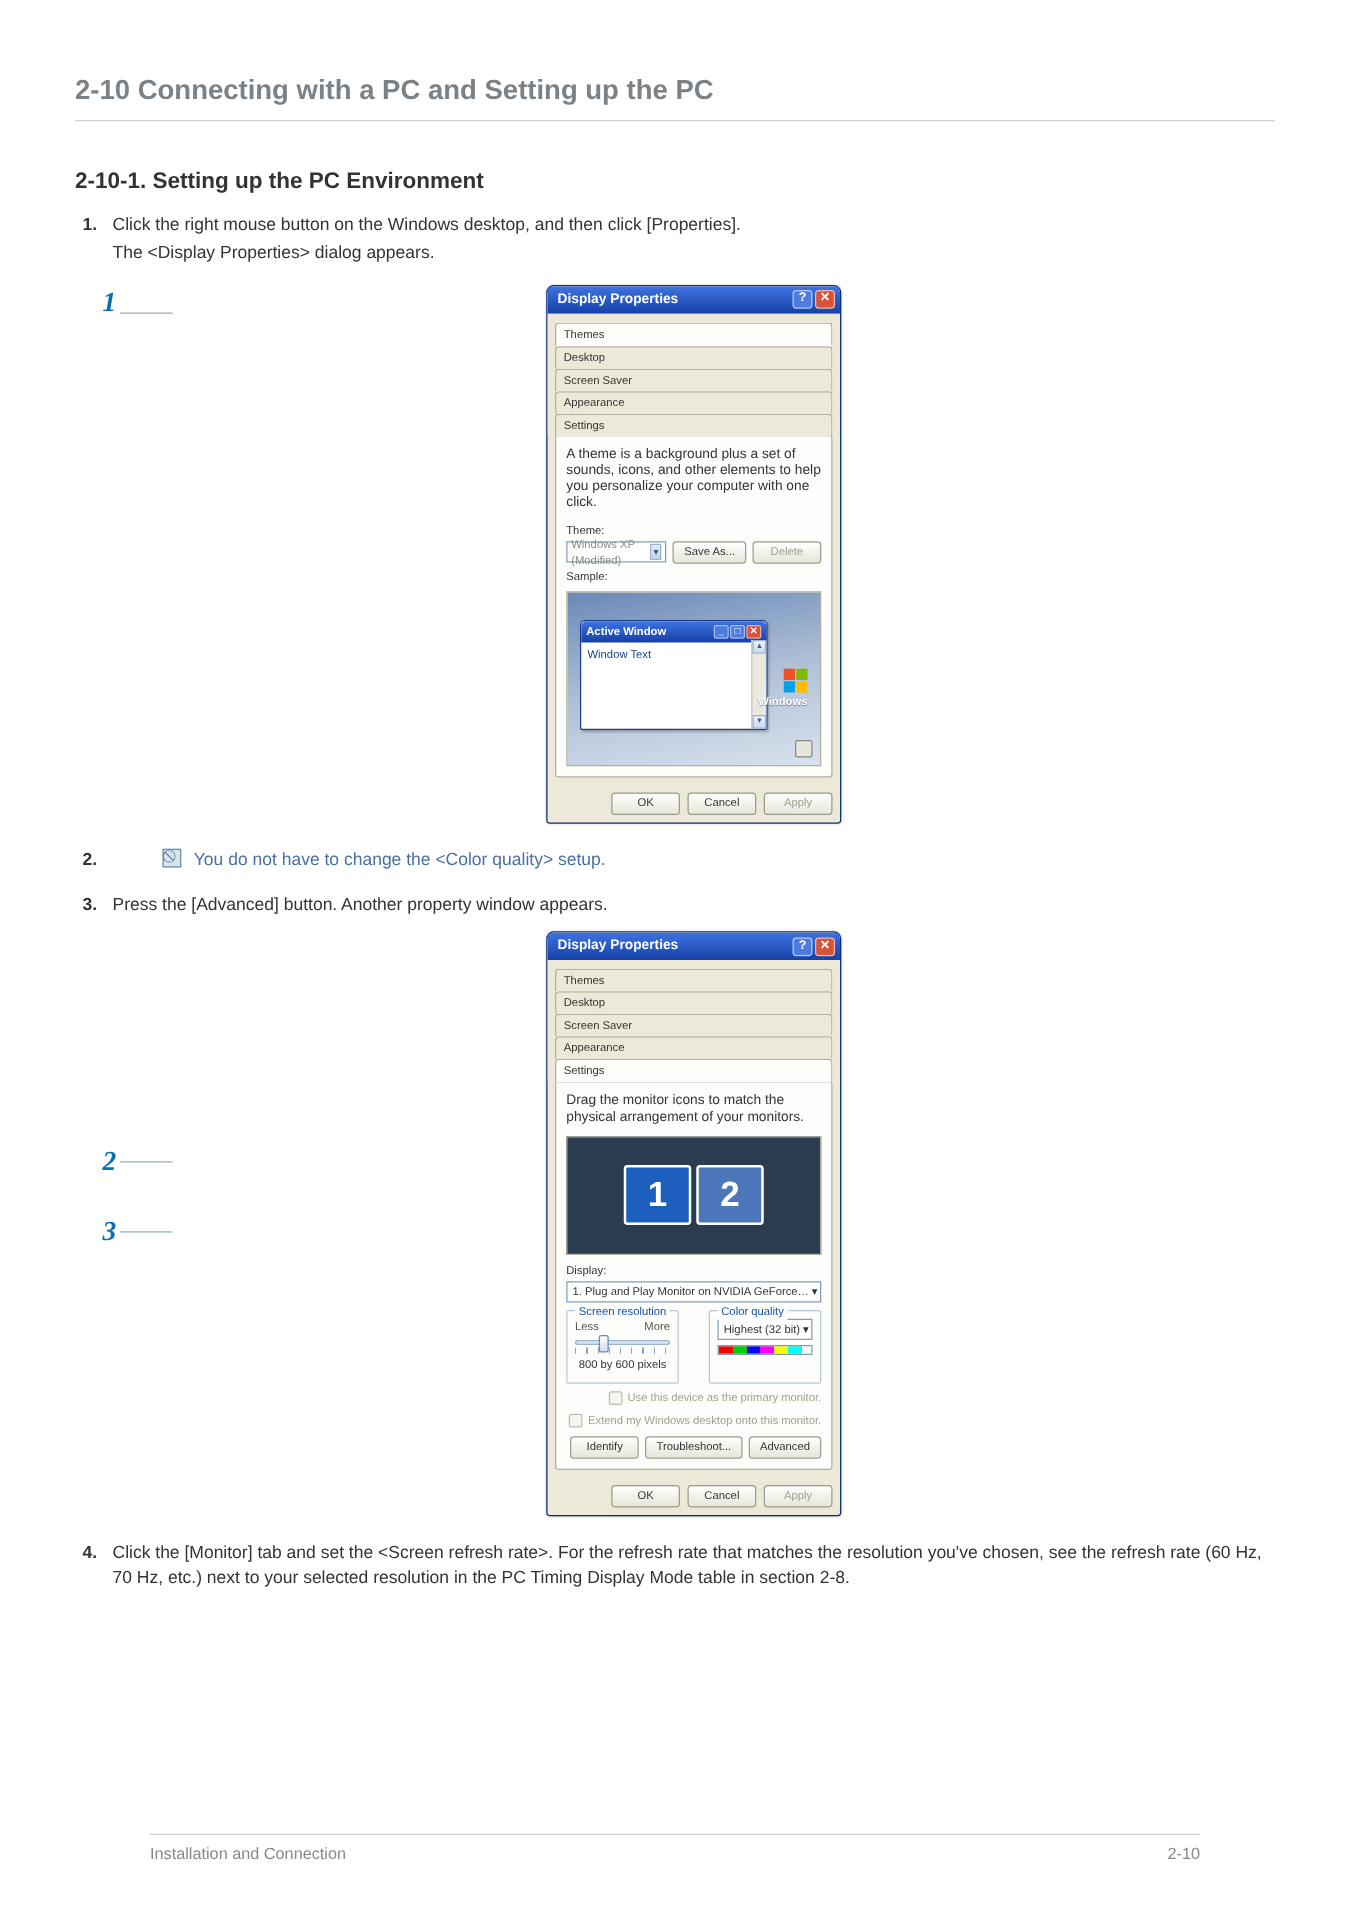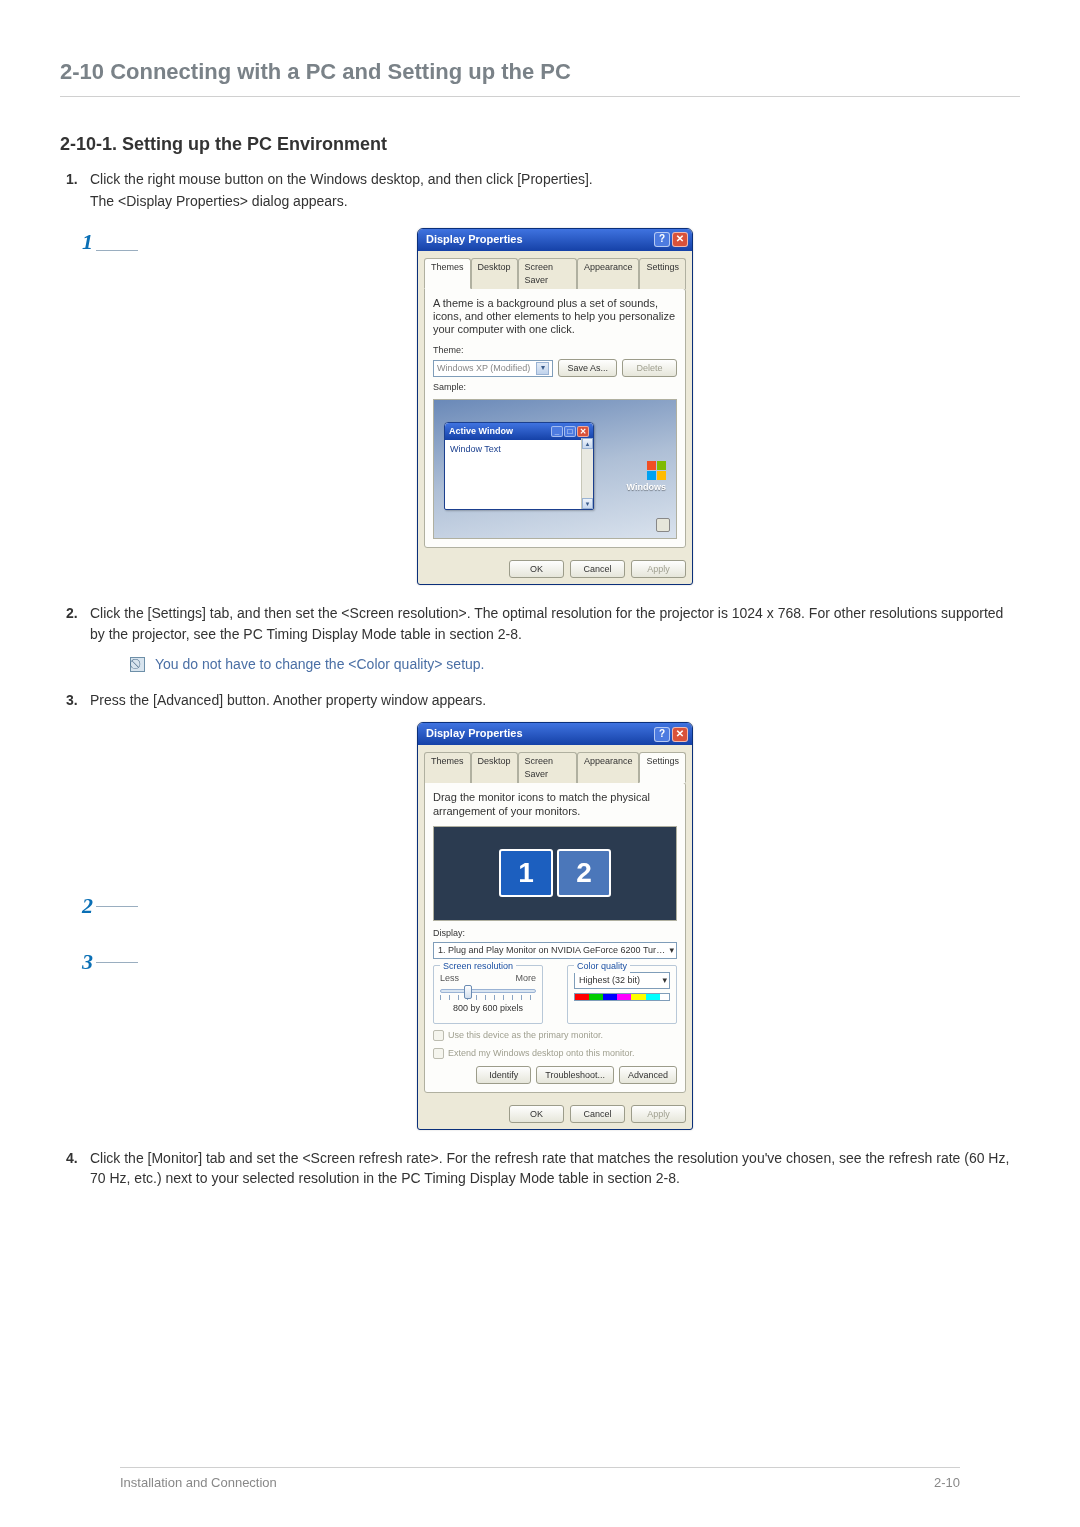--- a/index.html
+++ b/index.html
@@ -81,21 +81,21 @@
     font-family: Georgia, 'Times New Roman', serif;
   }
   .callout-line {
     position: absolute;
     height: 1px;
     background: #9aaec0;
   }
 
   
   .xp-dialog {
-    width: 276px;
+    width: 236px;
     border: 1px solid #0a2f7a;
     border-radius: 6px 6px 3px 3px;
     overflow: hidden;
     font-size: 9px;
     background: #ece9d8;
     box-shadow: 0 0 2px rgba(0,0,0,.2);
   }
   .xp-titlebar {
     background: linear-gradient(#3f73e0, #1541a7);
     color: #fff;
@@ -117,20 +117,21 @@
     font-weight: bold;
     border: 1px solid rgba(255,255,255,.6);
   }
   .tb-help { background: #4d7be0; color: #fff; }
   .tb-close { background: #d9523a; color: #fff; }
   .xp-tabs {
     display: flex;
     background: #ece9d8;
     padding: 6px 6px 0 6px;
     gap: 0;
+    flex-direction: column;
   }
   .xp-tab {
     border: 1px solid #b0b0a0;
     border-bottom: none;
     background: #ece9d8;
     padding: 2px 6px;
     border-radius: 3px 3px 0 0;
     font-size: 9px;
     color: #333;
     position: relative;
@@ -249,21 +250,21 @@
   .fieldset { border:1px solid #b8c8d8; border-radius:2px; padding:6px 6px 8px 6px; position:relative; flex:1;}
   .fieldset .legend { position:absolute; top:-6px; left:6px; background:#fdfdfb; padding:0 3px; font-size:9px; color:#1a4fa3;}
   .two-col { display:flex; gap:24px; }
   .slider-row { display:flex; align-items:center; justify-content:space-between; font-size:9px; color:#555;}
   .slider-track { position:relative; height:4px; background:#d9e5f1; border:1px solid #9ab3d4; border-radius:2px; margin:4px 0 2px 0;}
   .slider-handle { position:absolute; left:24%; top:-5px; width:8px; height:14px; background:linear-gradient(#fefefe,#d2dfee); border:1px solid #6a8bb2; border-radius:2px;}
   .ticks{ height:5px; background-image: repeating-linear-gradient(to right, #8aa4c2 0 1px, transparent 1px 9px);}
   .res-val { text-align:center; font-size:9px; color:#333; margin-top:2px;}
   .cq-select { width:100%; border:1px solid #7f9db9; height:17px; font-size:9px; display:flex; align-items:center; justify-content:space-between; padding:0 2px 0 4px; background:#fff;}
   .rainbow { height:8px; margin-top:4px; border:1px solid #7f9db9; background:linear-gradient(to right,#f00,#f00 15%,#0c0 15%,#0c0 30%,#00f 30%,#00f 45%,#f0f 45%,#f0f 60%,#ff0 60%,#ff0 75%,#0ff 75%,#0ff 90%,#fff 90%);}
-  .chk-row{ display:flex; align-items:center; gap:4px; font-size:9px; color:#a0a090; margin-top:5px;}
+  .chk-row{ display:flex; align-items:center; gap:4px; font-size:9px; color:#a0a090; margin-top:5px;justify-content:flex-end;}
   .chk { width:11px; height:11px; border:1px solid #bcbcb0; background:#f5f5ee; border-radius:2px;}
   .id-row { display:flex; justify-content:flex-end; gap:5px; margin-top:6px;}
 
   .footer {
     display:flex;
     justify-content:space-between;
     color:#888;
     font-size:13px;
     border-top:1px solid #d0d0d0;
     padding-top:6px;
@@ -350,21 +351,20 @@
         <div class="xp-bottom">
           <span class="xp-btn">OK</span>
           <span class="xp-btn">Cancel</span>
           <span class="xp-btn disabled">Apply</span>
         </div>
       </div>
     </div>
   </li>
 
   <li>
-    <span>Click the [Settings] tab, and then set the &lt;Screen resolution&gt;. The optimal resolution for the projector is 1024 x 768. For other resolutions supported by the projector, see the PC Timing Display Mode table in section 2-8.</span>
     <div class="note-row">
       <span class="note-icon">⃠</span>
       <span class="note-text">You do not have to change the &lt;Color quality&gt; setup.</span>
     </div>
   </li>
 
   <li>
     <span>Press the [Advanced] button. Another property window appears.</span>
 
     <div class="figure-wrap" style="margin-top:12px;">

